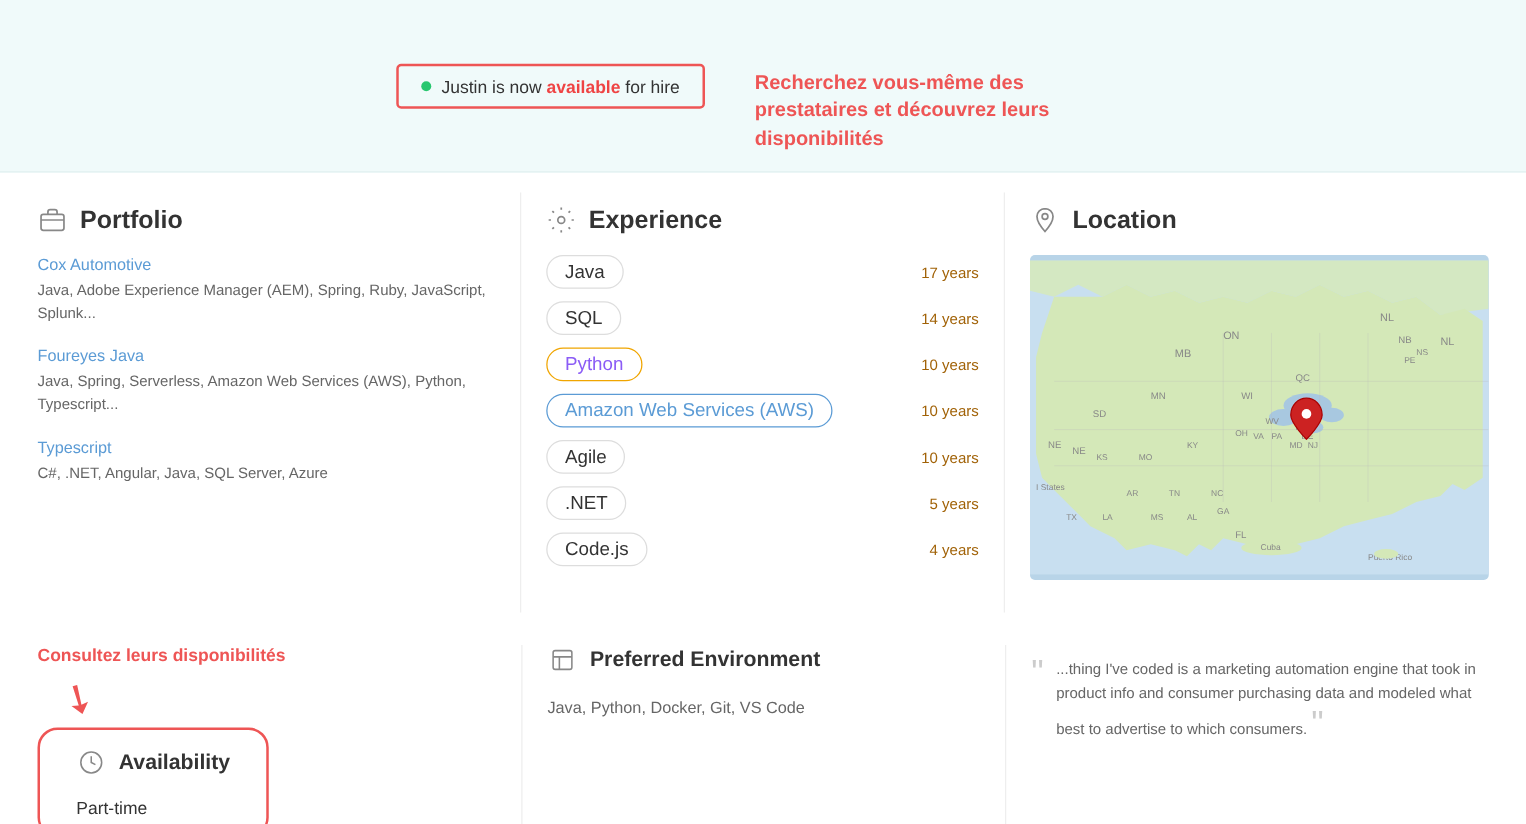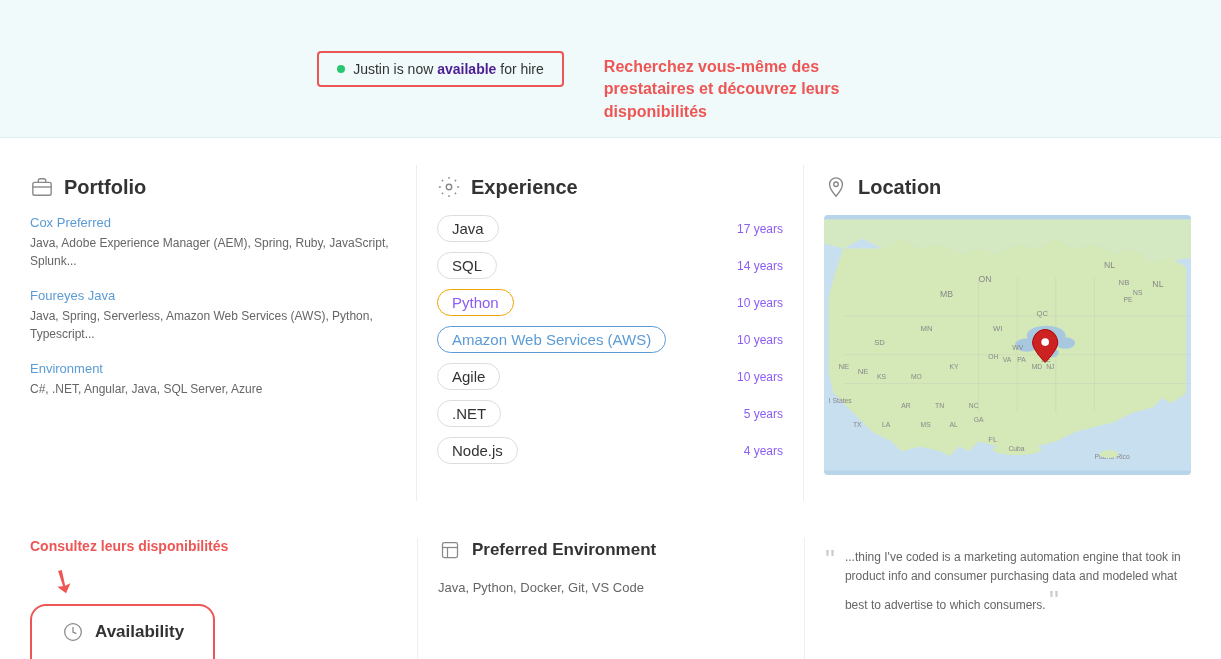--- a/index.html
+++ b/index.html
@@ -26,38 +26,38 @@
       color: #333;
     }
     .availability-badge .dot {
       width: 8px;
       height: 8px;
       background: #28c76f;
       border-radius: 50%;
       display: inline-block;
     }
     .availability-badge .available-word {
-      color: #4c1d95;
+      color: #ef4444;
       font-weight: bold;
     }
     .banner-text {
       color: #e55;
       font-size: 16px;
       font-weight: bold;
       max-width: 300px;
       line-height: 1.4;
       margin-top: 42px;
     }
 
     
     .main-content {
       display: grid;
       grid-template-columns: 1fr 1fr 1fr;
       gap: 0;
-      padding: 27px 30px;
+      padding: 16px 30px;
     }
 
     .section-header {
       display: flex;
       align-items: center;
       gap: 10px;
       margin-bottom: 16px;
     }
     .section-header .icon {
       width: 24px;
@@ -104,21 +104,21 @@
     }
     .skill-badge.highlighted {
       border-color: #f0a500;
       color: #8b5cf6;
     }
     .skill-badge.highlighted-blue {
       border-color: #5b9bd5;
       color: #5b9bd5;
     }
     .skill-years {
-      color: #8b5cf6;
+      color: #a16207;
       font-size: 12px;
     }
 
     
     .location-section {
       padding: 10px 0 10px 20px;
     }
     .map-container {
       width: 100%;
       height: 260px;
@@ -219,29 +219,29 @@
         <svg width="22" height="22" viewBox="0 0 24 24" fill="none" stroke="#888" stroke-width="1.5">
           <rect x="2" y="7" width="20" height="14" rx="2"></rect>
           <path d="M16 7V5a2 2 0 0 0-2-2h-4a2 2 0 0 0-2 2v2"></path>
           <line x1="12" y1="12" x2="12" y2="12"></line>
           <path d="M2 12h20"></path>
         </svg>
       </span>
       <span class="section-title">Portfolio</span>
     </div>
     <div class="portfolio-item">
-      <div class="portfolio-company">Cox Preferred</div>
+      <div class="portfolio-company">Cox Automotive</div>
       <div class="portfolio-desc">Java, Adobe Experience Manager (AEM), Spring, Ruby, JavaScript, Splunk...</div>
     </div>
     <div class="portfolio-item">
       <div class="portfolio-company">Foureyes Java</div>
       <div class="portfolio-desc">Java, Spring, Serverless, Amazon Web Services (AWS), Python, Typescript...</div>
     </div>
     <div class="portfolio-item">
-      <div class="portfolio-company">Environment</div>
+      <div class="portfolio-company">Typescript</div>
       <div class="portfolio-desc">C#, .NET, Angular, Java, SQL Server, Azure</div>
     </div>
   </div>
 
   <div class="experience-section">
     <div class="section-header">
       <span class="icon">
         <svg width="22" height="22" viewBox="0 0 24 24" fill="none" stroke="#888" stroke-width="1.5">
           <circle cx="12" cy="12" r="3"></circle>
           <path d="M12 1v2M12 21v2M4.22 4.22l1.42 1.42M18.36 18.36l1.42 1.42M1 12h2M21 12h2M4.22 19.78l1.42-1.42M18.36 5.64l1.42-1.42"></path>
@@ -267,21 +267,21 @@
     </div>
     <div class="skill-row">
       <span class="skill-badge">Agile</span>
       <span class="skill-years">10 years</span>
     </div>
     <div class="skill-row">
       <span class="skill-badge">.NET</span>
       <span class="skill-years">5 years</span>
     </div>
     <div class="skill-row">
-      <span class="skill-badge">Node.js</span>
+      <span class="skill-badge">Code.js</span>
       <span class="skill-years">4 years</span>
     </div>
   </div>
 
   <div class="location-section">
     <div class="section-header">
       <span class="icon">
         <svg width="22" height="22" viewBox="0 0 24 24" fill="none" stroke="#888" stroke-width="1.5">
           <path d="M12 2C8.13 2 5 5.13 5 9c0 5.25 7 13 7 13s7-7.75 7-13c0-3.87-3.13-7-7-7z"></path>
           <circle cx="12" cy="9" r="2.5"></circle>

